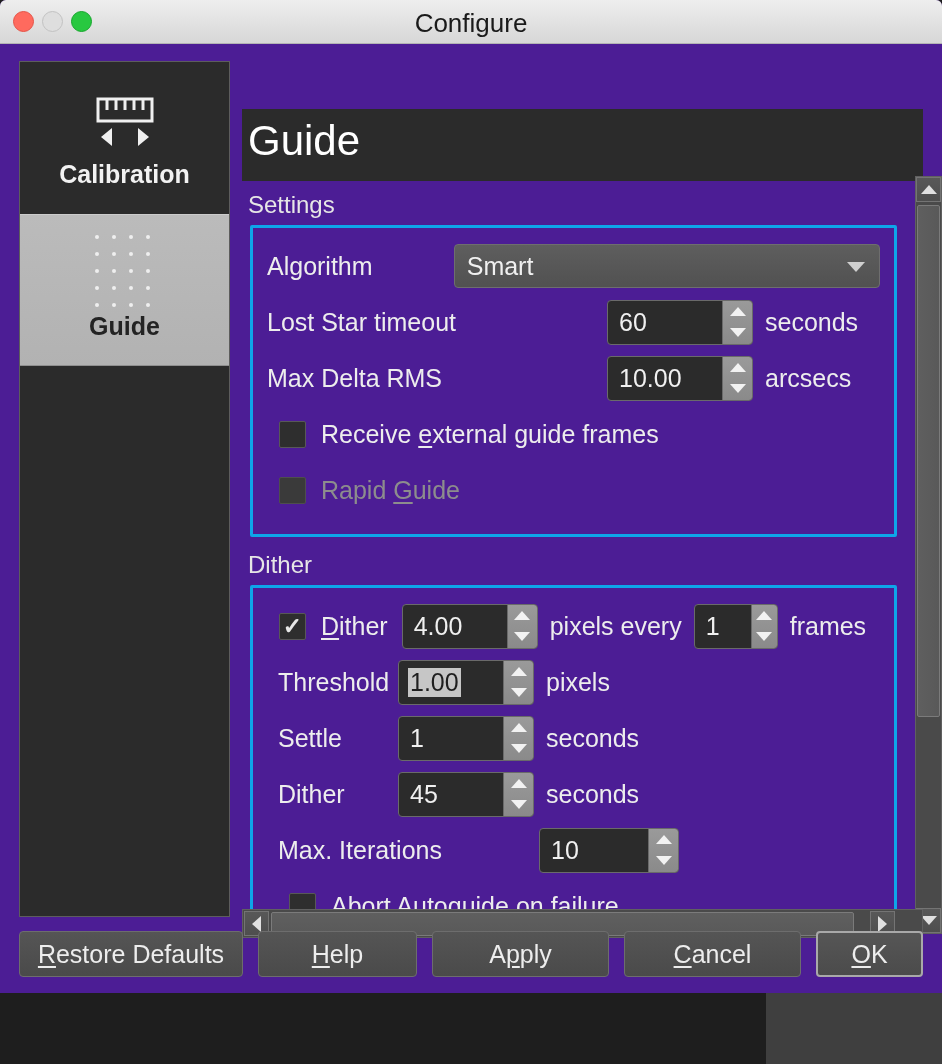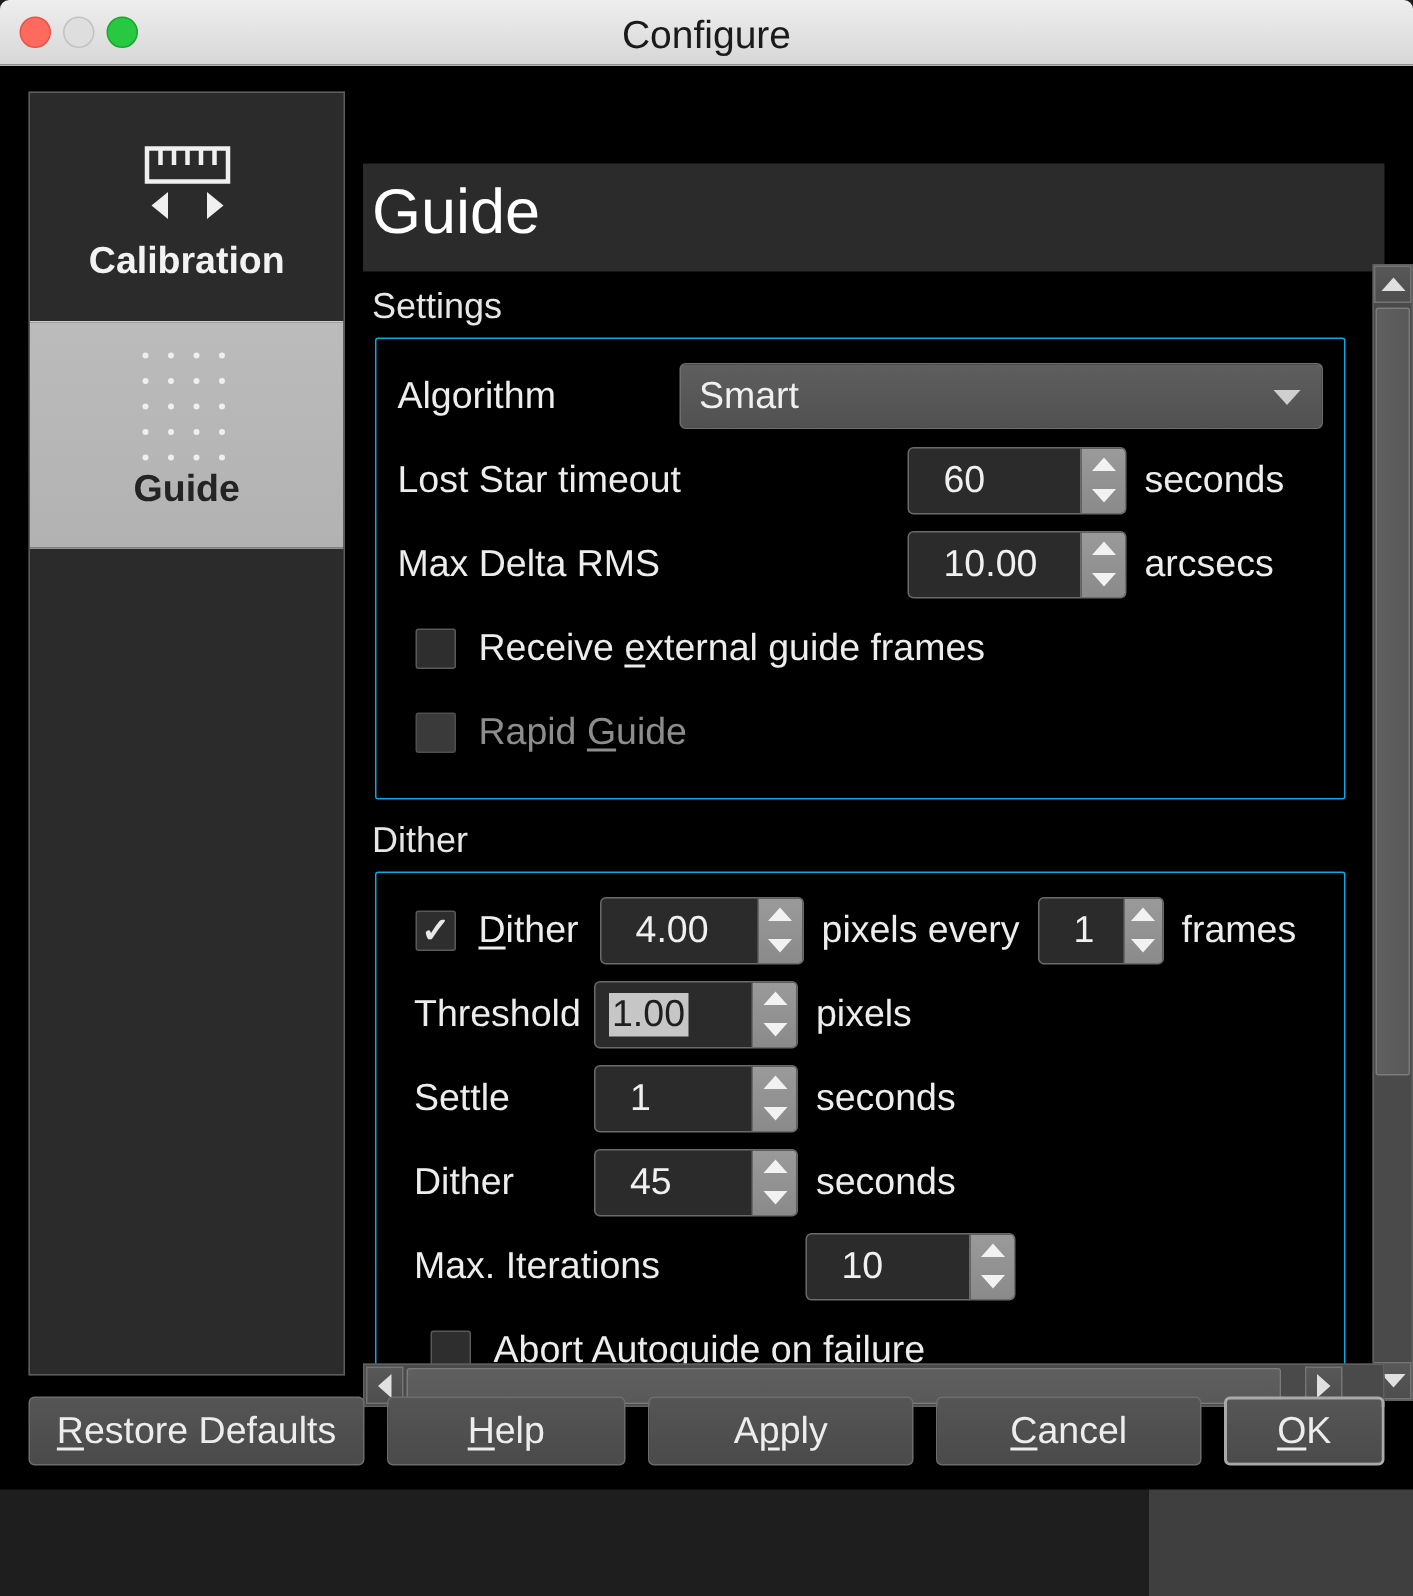--- a/index.html
+++ b/index.html
@@ -25,21 +25,21 @@
     width: 176px; height: 74px;
     background: #3f3f3f;
   }
 
   
   #dialog {
     position: absolute;
     left: 0; top: 0;
     width: 942px;
     height: 993px;
-    background: #000000;
+    background: #4c1d95;
     border-radius: 6px 6px 0 0;
     overflow: hidden;
   }
 
   
   #titlebar {
     position: relative;
     height: 44px;
     background: linear-gradient(#eeeeee, #d7d7d7);
     border-bottom: 1px solid #b4b4b4;
@@ -138,21 +138,21 @@
   }
 
   
   .group { margin-bottom: 4px; }
   .group-title {
     font-size: 24px;
     color: #e6e6e6;
     padding: 10px 6px 6px 6px;
   }
   .group-box {
-    border: 1px solid #0ea5e9;
+    border: 3px solid #0ea5e9;
     border-radius: 2px;
     padding: 10px 14px 16px 14px;
     margin-left: 8px;
   }
 
   .row {
     display: flex;
     align-items: center;
     height: 56px;
   }
@@ -196,21 +196,21 @@
     background: #2b2b2b;
     border: 1px solid #6a6a6a;
     border-radius: 4px;
     display: flex;
     align-items: center;
     overflow: hidden;
   }
   .spin-value {
     font-size: 25px;
     color: #f0f0f0;
-    padding-left: 23px;
+    padding-left: 11px;
     white-space: nowrap;
   }
   .spin-value.selected {
     background: #c6c6c6;
     color: #1f1f1f;
     padding-left: 2px;
     padding-right: 2px;
     margin-left: 9px;
   }
   .spin-btns {

